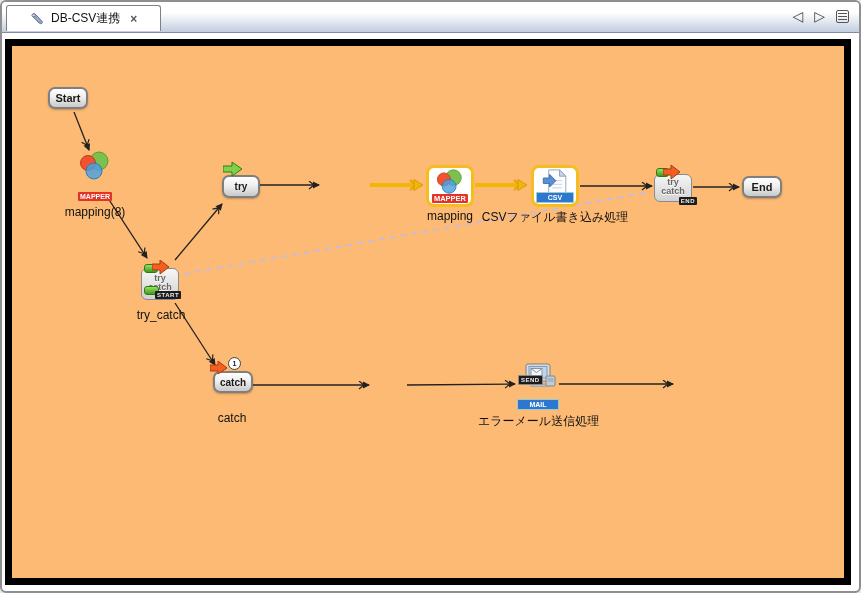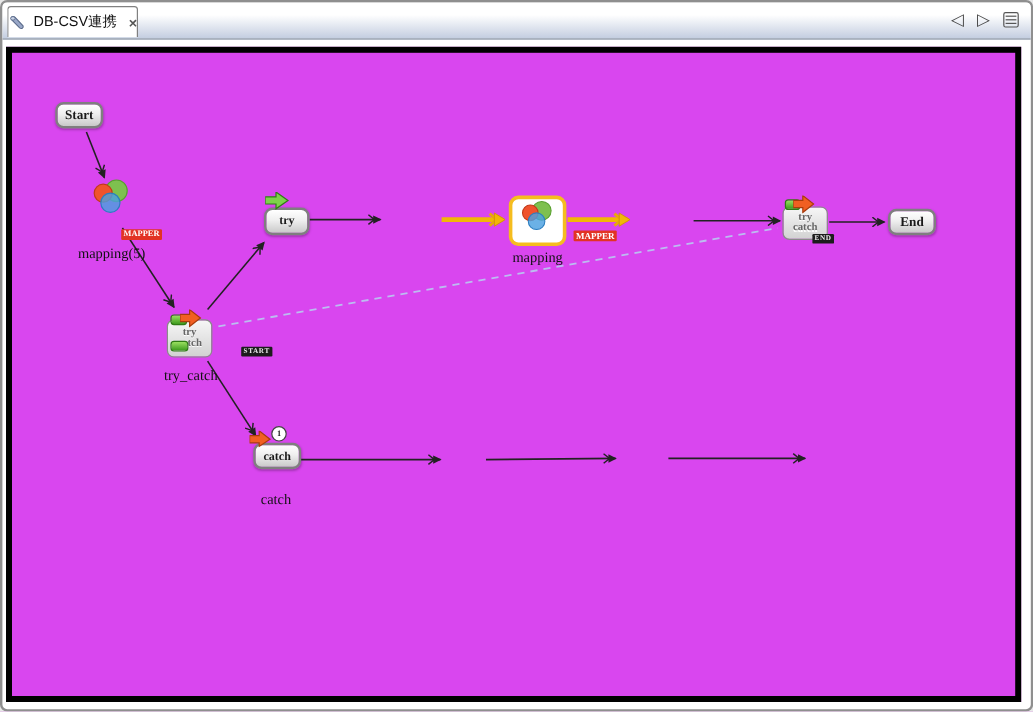--- a/index.html
+++ b/index.html
@@ -3,39 +3,39 @@
 <meta charset="utf-8">
 <style>
   html,body{margin:0;padding:0;background:#e8e8e8;font-family:"Liberation Sans",sans-serif;}
   .window{position:relative;width:861px;height:593px;box-sizing:border-box;border:2px solid #8f8f8f;
     border-radius:6px;background:#fff;overflow:hidden;}
   
   .tabbar{position:absolute;top:0;left:0;right:0;height:30px;
     background:linear-gradient(#ffffff 35%,#c3cde0 100%);border-bottom:1px solid #7f8b9e;}
   .tab{position:absolute;left:4px;top:3px;height:26px;box-sizing:border-box;background:#fff;
     border:1px solid #808080;border-bottom:none;border-radius:3px 3px 0 0;
-    display:flex;align-items:center;padding:0 0;gap:6px;}
+    display:flex;align-items:center;padding:0 23px;gap:6px;}
   .tab-label{font-size:12px;color:#111;}
   .tab-close{font-size:12px;font-weight:bold;color:#555;margin-left:4px;cursor:pointer;}
   .nav{position:absolute;right:10px;top:5px;display:flex;gap:11px;align-items:center;color:#444;}
   .nav-arrow{font-size:14px;line-height:18px;cursor:pointer;}
   .menu-icon{width:13px;height:13px;box-sizing:border-box;border:1.5px solid #555;border-radius:2px;
     display:flex;flex-direction:column;justify-content:space-evenly;padding:0 1px;cursor:pointer;}
   .menu-icon i{display:block;height:1px;background:#555;}
   
-  .canvas{position:absolute;left:3px;right:8px;top:37px;bottom:6px;border:5px solid #000000;background:#d946ef;font-family:Liberation Serif, serif;}
+  .canvas{position:absolute;left:3px;right:8px;top:37px;bottom:6px;border:7px solid #000000;background:#fdba74;}
   .edges{position:absolute;left:0;top:0;}
   .node{position:absolute;text-align:center;}
   .lbl{font-size:12px;color:#111;margin-top:2px;white-space:nowrap;}
   .gbox{display:inline-block;box-sizing:border-box;border:2px solid #7f7f7f;border-radius:7px;
     background:linear-gradient(#ffffff,#efefef 45%,#c9c9c9);box-shadow:0 1px 2px rgba(0,0,0,.25);
     font-weight:bold;color:#1a1a1a;}
   .hlbox{position:relative;box-sizing:border-box;width:48px;height:42px;margin:0 auto;
     border:3px solid #f5bd1f;border-radius:8px;background:#fff;}
-  .badge{display:inline-block;font-weight:bold;color:#fff;line-height:1;border-radius:1px;margin-left:48px;}
+  .badge{display:inline-block;font-weight:bold;color:#fff;line-height:1;border-radius:1px;}
   .badge-red{background:#e23324;font-size:7px;padding:1px 2px;}
   .badge-blue{background:#2e77d0;font-size:7px;padding:1px 3px;border:1px solid #9cc;}
   .badge-black{background:#1c1c1c;color:#eee;font-size:6px;padding:1px 2px;letter-spacing:.5px;}
   .tc-box{position:absolute;box-sizing:border-box;border:1.5px solid #8a8a8a;border-radius:6px;
     background:linear-gradient(#f6f6f6,#d2d2d2);}
   .tc-line{font-size:9px;font-weight:bold;color:#666;line-height:9px;text-shadow:0 1px 0 #fff;}
   .pill{position:absolute;border-radius:3px;background:linear-gradient(#9ae060,#3e9b1e);
     border:1px solid #2f7a14;}
   .logline{display:block;height:2px;margin:2px 3px 0 3px;}
 </style>
@@ -99,21 +99,21 @@
       <span class="gbox" style="width:40px;height:22px;font-size:11px;line-height:19px;">Start</span>
     </div>
 
     <div class="node" style="left:43px;top:105px;width:80px;">
       <svg width="34" height="30" viewBox="0 0 34 30">
         <circle cx="21" cy="10" r="9" fill="#7ec04f" stroke="#58a02e"></circle>
         <circle cx="10" cy="12" r="7.5" fill="#f0532d" stroke="#c23a18"></circle>
         <circle cx="16" cy="20" r="8" fill="#4aa0e0" stroke="#2b7ec0" fill-opacity="0.82"></circle>
       </svg><br>
       <span class="badge badge-red">MAPPER</span>
-      <div class="lbl">mapping(5)</div>
+      <div class="lbl">mapping(8)</div>
     </div>
 
     <div class="node" style="left:103px;top:216px;width:92px;height:64px;">
       <div style="position:relative;width:46px;height:44px;margin:0 auto;">
         <div class="tc-box" style="left:3px;top:6px;width:38px;height:32px;padding-top:5px;">
           <div class="tc-line">try</div>
           <div class="tc-line">catch</div>
         </div>
         <span class="pill" style="left:6px;top:2px;width:12px;height:7px;"></span>
         <svg style="position:absolute;left:14px;top:-2px;" width="18" height="15" viewBox="0 0 18 15">
@@ -140,20 +140,34 @@
         <svg style="position:absolute;left:6px;top:1px;" width="30" height="26" viewBox="0 0 34 30">
           <circle cx="21" cy="10" r="9" fill="#7ec04f" stroke="#58a02e"></circle>
           <circle cx="10" cy="12" r="7.5" fill="#f0532d" stroke="#c23a18"></circle>
           <circle cx="16" cy="20" r="8" fill="#4aa0e0" stroke="#2b7ec0" fill-opacity="0.82"></circle>
         </svg>
         <span class="badge badge-red" style="position:absolute;left:50%;transform:translateX(-50%);bottom:1px;font-size:7.5px;">MAPPER</span>
       </div>
       <div class="lbl">mapping</div>
     </div>
 
+    <div class="node" style="left:467px;top:119px;width:152px;">
+      <div class="hlbox">
+        <svg style="position:absolute;left:8px;top:1px;" width="26" height="27" viewBox="0 0 28 30">
+          <path d="M7,1 H19 L26,8 V29 H7 Z" fill="#fdfdff" stroke="#8aa0c0"></path>
+          <path d="M19,1 L26,8 H19 Z" fill="#c8d4ea" stroke="#8aa0c0"></path>
+          <line x1="11" y1="13" x2="22" y2="13" stroke="#c5cdd8"></line>
+          <line x1="11" y1="17" x2="22" y2="17" stroke="#c5cdd8"></line>
+          <line x1="11" y1="21" x2="22" y2="21" stroke="#c5cdd8"></line>
+          <polygon points="1,10 8,10 8,6 15,13 8,20 8,16 1,16" fill="#5b8fd4" stroke="#3a6aa8"></polygon>
+        </svg>
+        <span class="badge badge-blue" style="position:absolute;left:50%;transform:translateX(-50%);bottom:1px;width:30px;">CSV</span>
+      </div>
+      <div class="lbl">CSVファイル書き込み処理</div>
+    </div>
 
     <div class="node" style="left:622px;top:119px;width:80px;height:48px;">
       <div style="position:relative;width:44px;height:46px;margin:0 auto;">
         <div class="tc-box" style="left:2px;top:9px;width:38px;height:28px;padding-top:3px;">
           <div class="tc-line">try</div>
           <div class="tc-line">catch</div>
         </div>
         <span class="pill" style="left:4px;top:3px;width:11px;height:7px;"></span>
         <svg style="position:absolute;left:11px;top:0;" width="18" height="15" viewBox="0 0 18 15">
           <polygon points="0,4 8,4 8,0 17,7 8,14 8,10 0,10" fill="#f15f22" stroke="#a83c0c"></polygon>
@@ -172,16 +186,33 @@
         <svg style="position:absolute;left:7px;top:0;" width="18" height="14" viewBox="0 0 18 14">
           <polygon points="0,4 8,4 8,0 17,7 8,13 8,10 0,10" fill="#f15f22" stroke="#a83c0c"></polygon>
         </svg>
         <span style="position:absolute;left:25px;top:-4px;width:11px;height:11px;border-radius:50%;
               background:#fff;border:1.5px solid #444;font-size:7px;font-weight:bold;color:#222;line-height:11px;">1</span>
       </div>
       <div class="lbl">catch</div>
     </div>
 
 
+    <div class="node" style="left:466px;top:317px;width:120px;">
+      <div style="position:relative;width:42px;height:30px;margin:0 auto;">
+        <svg width="42" height="30" viewBox="0 0 42 30">
+          <rect x="9" y="1" width="24" height="17" rx="2" fill="#d9dde2" stroke="#7a8289"></rect>
+          <rect x="12" y="3.5" width="18" height="11.5" fill="#bcd6ee" stroke="#8899aa"></rect>
+          <rect x="14" y="5.5" width="11" height="7.5" fill="#f4f6f8" stroke="#8a94a0"></rect>
+          <path d="M14,5.5 L19.5,9.5 L25,5.5" fill="none" stroke="#8a94a0"></path>
+          <rect x="18" y="18" width="7" height="3" fill="#aab0b8"></rect>
+          <rect x="14" y="21" width="15" height="2.5" fill="#b8bec6" stroke="#8a94a0" stroke-width="0.6"></rect>
+          <rect x="29" y="13" width="9" height="10" rx="1" fill="#c8ccd2" stroke="#80878e"></rect>
+          <rect x="30.5" y="15" width="6" height="4" fill="#9fb8d0"></rect>
+        </svg>
+        <span class="badge badge-black" style="position:absolute;left:1px;top:12px;border:1px solid #888;">SEND</span>
+      </div>
+      <span class="badge badge-blue" style="width:34px;margin-top:1px;">MAIL</span>
+      <div class="lbl">エラーメール送信処理</div>
+    </div>
 
 
   </div>
 </div>
 
 </body></html>

